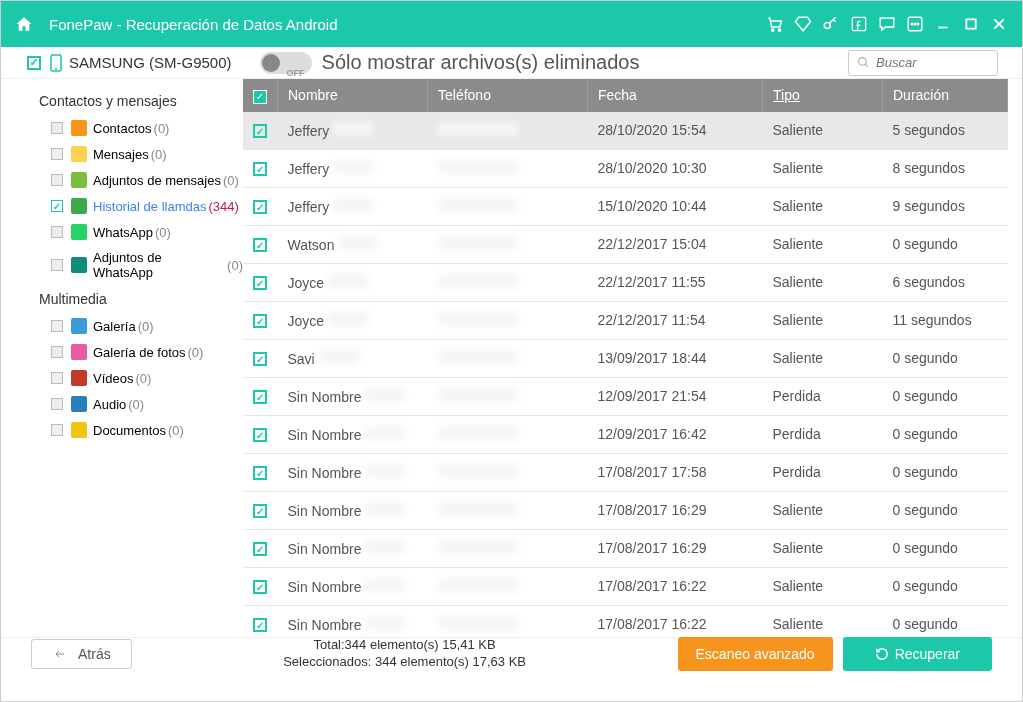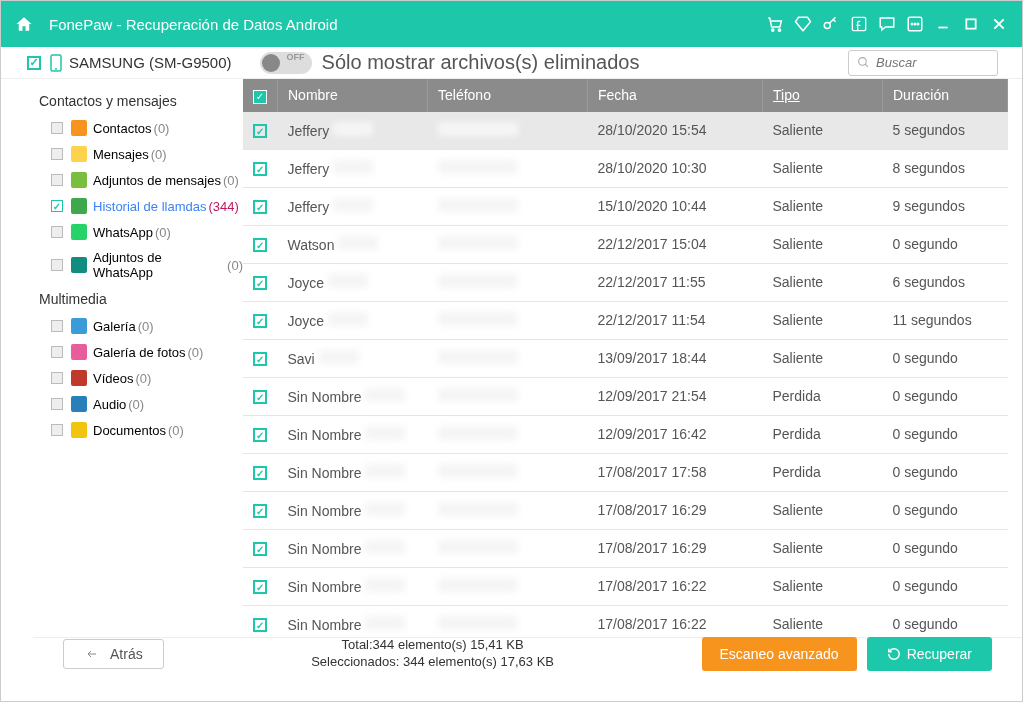--- a/index.html
+++ b/index.html
@@ -15,21 +15,21 @@
 
 .toolbar { height: 32px; display: flex; align-items: center; padding: 0 24px 0 26px; border-bottom: 1px solid #eee; }
 .device-check { width: 14px; height: 14px; border: 2px solid #1dc7a9; display: inline-flex; align-items: center; justify-content: center; margin-right: 8px; cursor: pointer; }
 .device-check::after { content: "✓"; color: #1dc7a9; font-size: 11px; font-weight: bold; }
 .phone-icon { color: #1dc7a9; margin-right: 6px; }
 .device-name { font-size: 15px; color: #333; font-weight: 500; }
 
 .toggle-wrap { margin-left: 28px; display: flex; align-items: center; }
 .toggle { width: 52px; height: 22px; background: #ddd; border-radius: 11px; position: relative; cursor: pointer; }
 .toggle-knob { width: 18px; height: 18px; background: #888; border-radius: 50%; position: absolute; left: 2px; top: 2px; }
-.toggle-label { font-size: 9px; color: #999; position: absolute; right: 7px; top: 0; font-weight: bold; text-align: right; }
+.toggle-label { font-size: 9px; color: #999; position: absolute; right: 7px; top: 16px; font-weight: bold; text-align: right; }
 .toggle-text { margin-left: 10px; color: #555; font-size: 20px; }
 
 .search-box { margin-left: auto; width: 150px; height: 26px; border: 1px solid #ccc; border-radius: 3px; display: flex; align-items: center; padding: 0 8px; }
 .search-box input { border: none; outline: none; width: 100%; font-size: 13px; font-style: italic; color: #aaa; }
 .search-box .search-icon { color: #aaa; margin-right: 6px; }
 
 
 .body { display: flex; height: 558px; }
 
 
@@ -63,25 +63,25 @@
 .row-cb { width: 14px; height: 14px; border: 2px solid #1dc7a9; display: inline-flex; align-items: center; justify-content: center; cursor: pointer; }
 .row-cb::after { content: "✓"; color: #1dc7a9; font-size: 10px; font-weight: bold; }
 .blur { background: #f5f5f5; filter: blur(3px); display: inline-block; width: 80px; height: 14px; }
 
 .col-name { width: 150px; }
 .col-phone { width: 160px; }
 .col-date { width: 175px; }
 .col-type { width: 120px; text-decoration: underline; }
 
 
-.footer { height: 32px; border-top: 1px solid #eee; display: flex; align-items: center; padding: 0 30px; margin-left: 32px; }
+.footer { height: 32px; border-top: 1px solid #eee; display: flex; align-items: center; padding: 0 30px; }
 .btn-back { border: 1px solid #ccc; background: #fff; padding: 6px 20px; border-radius: 3px; cursor: pointer; display: flex; align-items: center; gap: 10px; font-size: 14px; color: #555; }
 .footer-stats { flex: 1; text-align: center; font-size: 13px; color: #333; line-height: 1.3; }
 .btn-scan { background: #f7941e; color: #fff; border: none; padding: 9px 18px; border-radius: 3px; cursor: pointer; font-size: 14px; margin-right: 10px; }
-.btn-recover { background: #1dc7a9; color: #fff; border: none; padding: 9px 20px; border-radius: 3px; cursor: pointer; font-size: 14px; display: flex; align-items: center; gap: 6px; }
+.btn-recover { background: #1dc7a9; color: #fff; border: none; padding: 9px 32px; border-radius: 3px; cursor: pointer; font-size: 14px; display: flex; align-items: center; gap: 6px; }
 
 svg { display: block; }
 </style>
 </head>
 <body>
 
 <div class="titlebar">
   <span class="home-icon tb-icon">
     <svg width="22" height="22" viewBox="0 0 24 24" fill="#fff">
         <path d="M12 3l10 9h-3v9h-5v-6h-4v6H5v-9H2z"></path>

